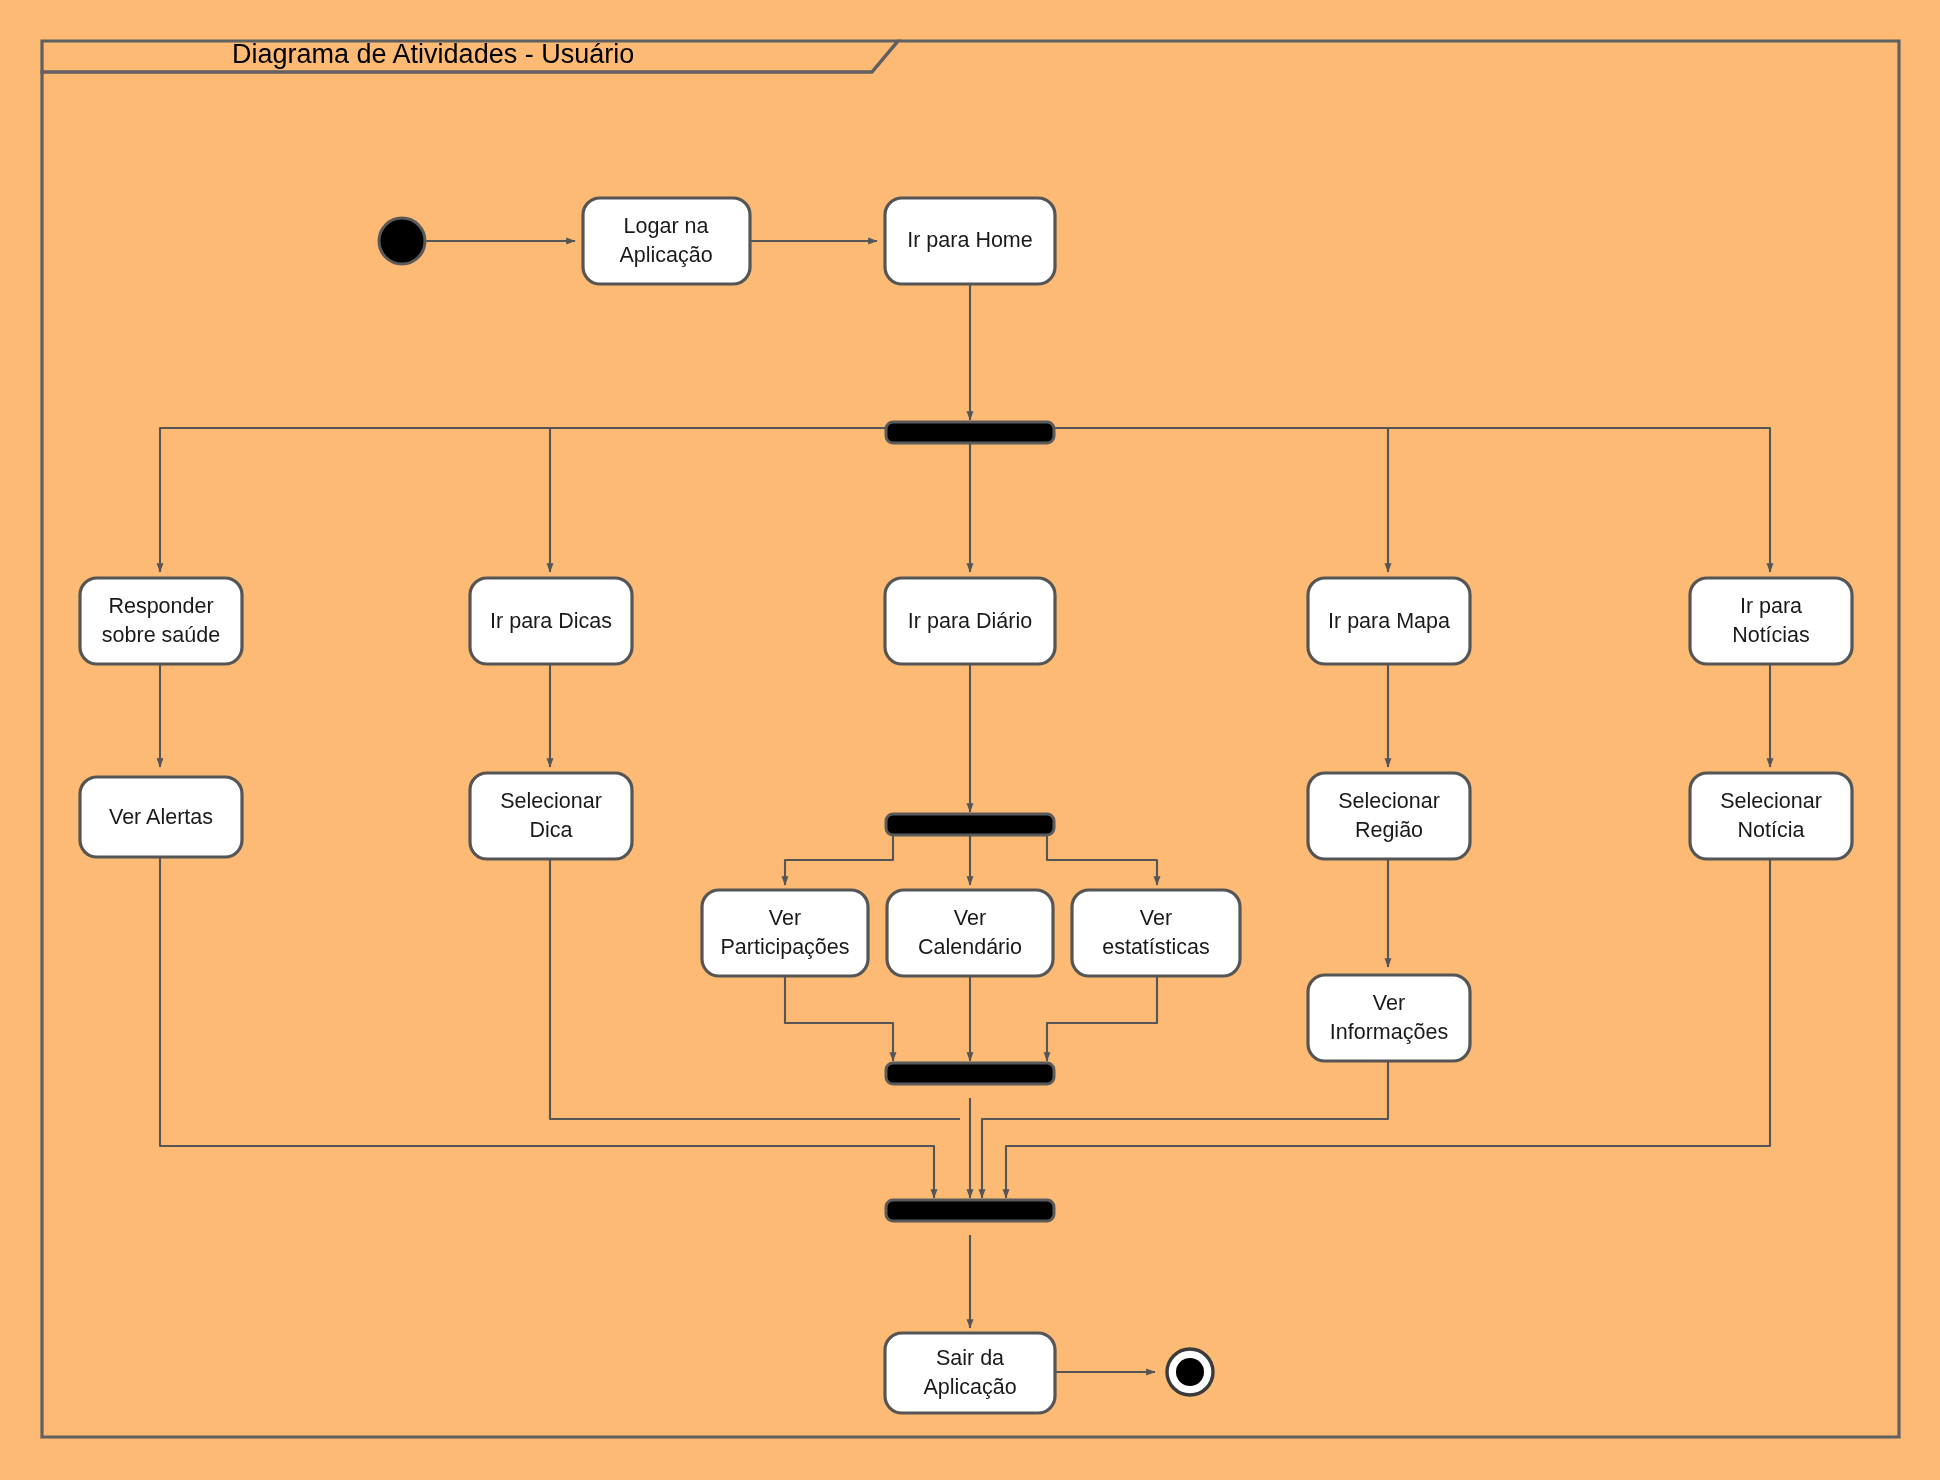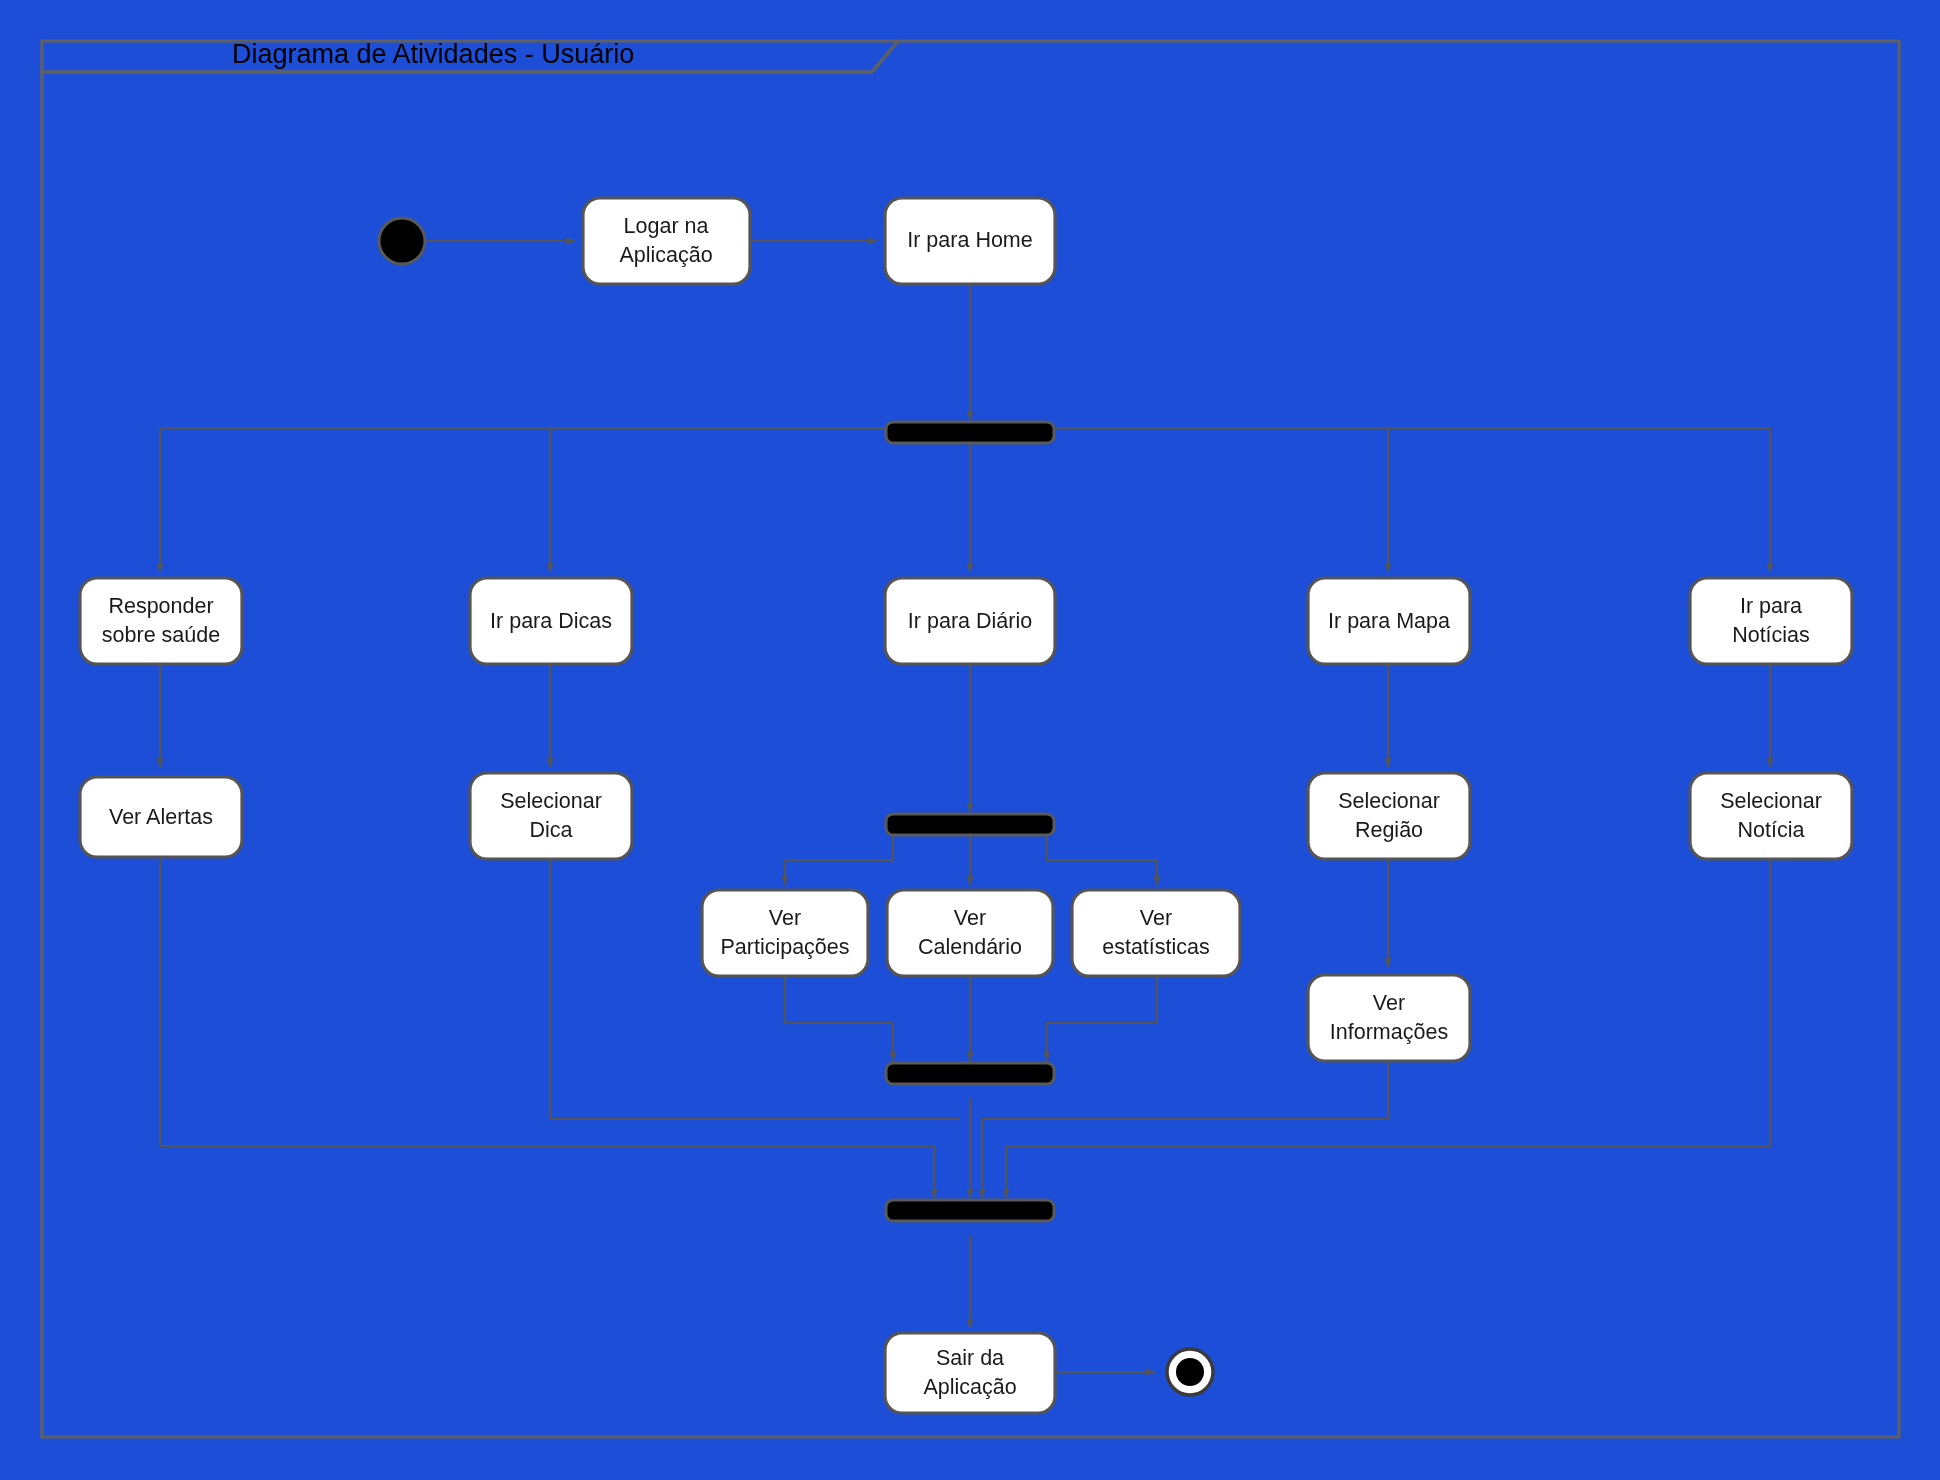--- a/index.html
+++ b/index.html
@@ -4,21 +4,21 @@
 <style>
   html, body {
     margin: 0;
     padding: 0;
     background: #ffffff;
   }
   #stage {
     position: relative;
     width: 1940px;
     height: 1480px;
-    background: #1d4ed8;
+    background: #fdba74;
     font-family: "Liberation Sans", sans-serif;
     overflow: hidden;
   }
   svg#diagram {
     position: absolute;
     left: 0;
     top: 0;
     width: 1940px;
     height: 1480px;
   }

